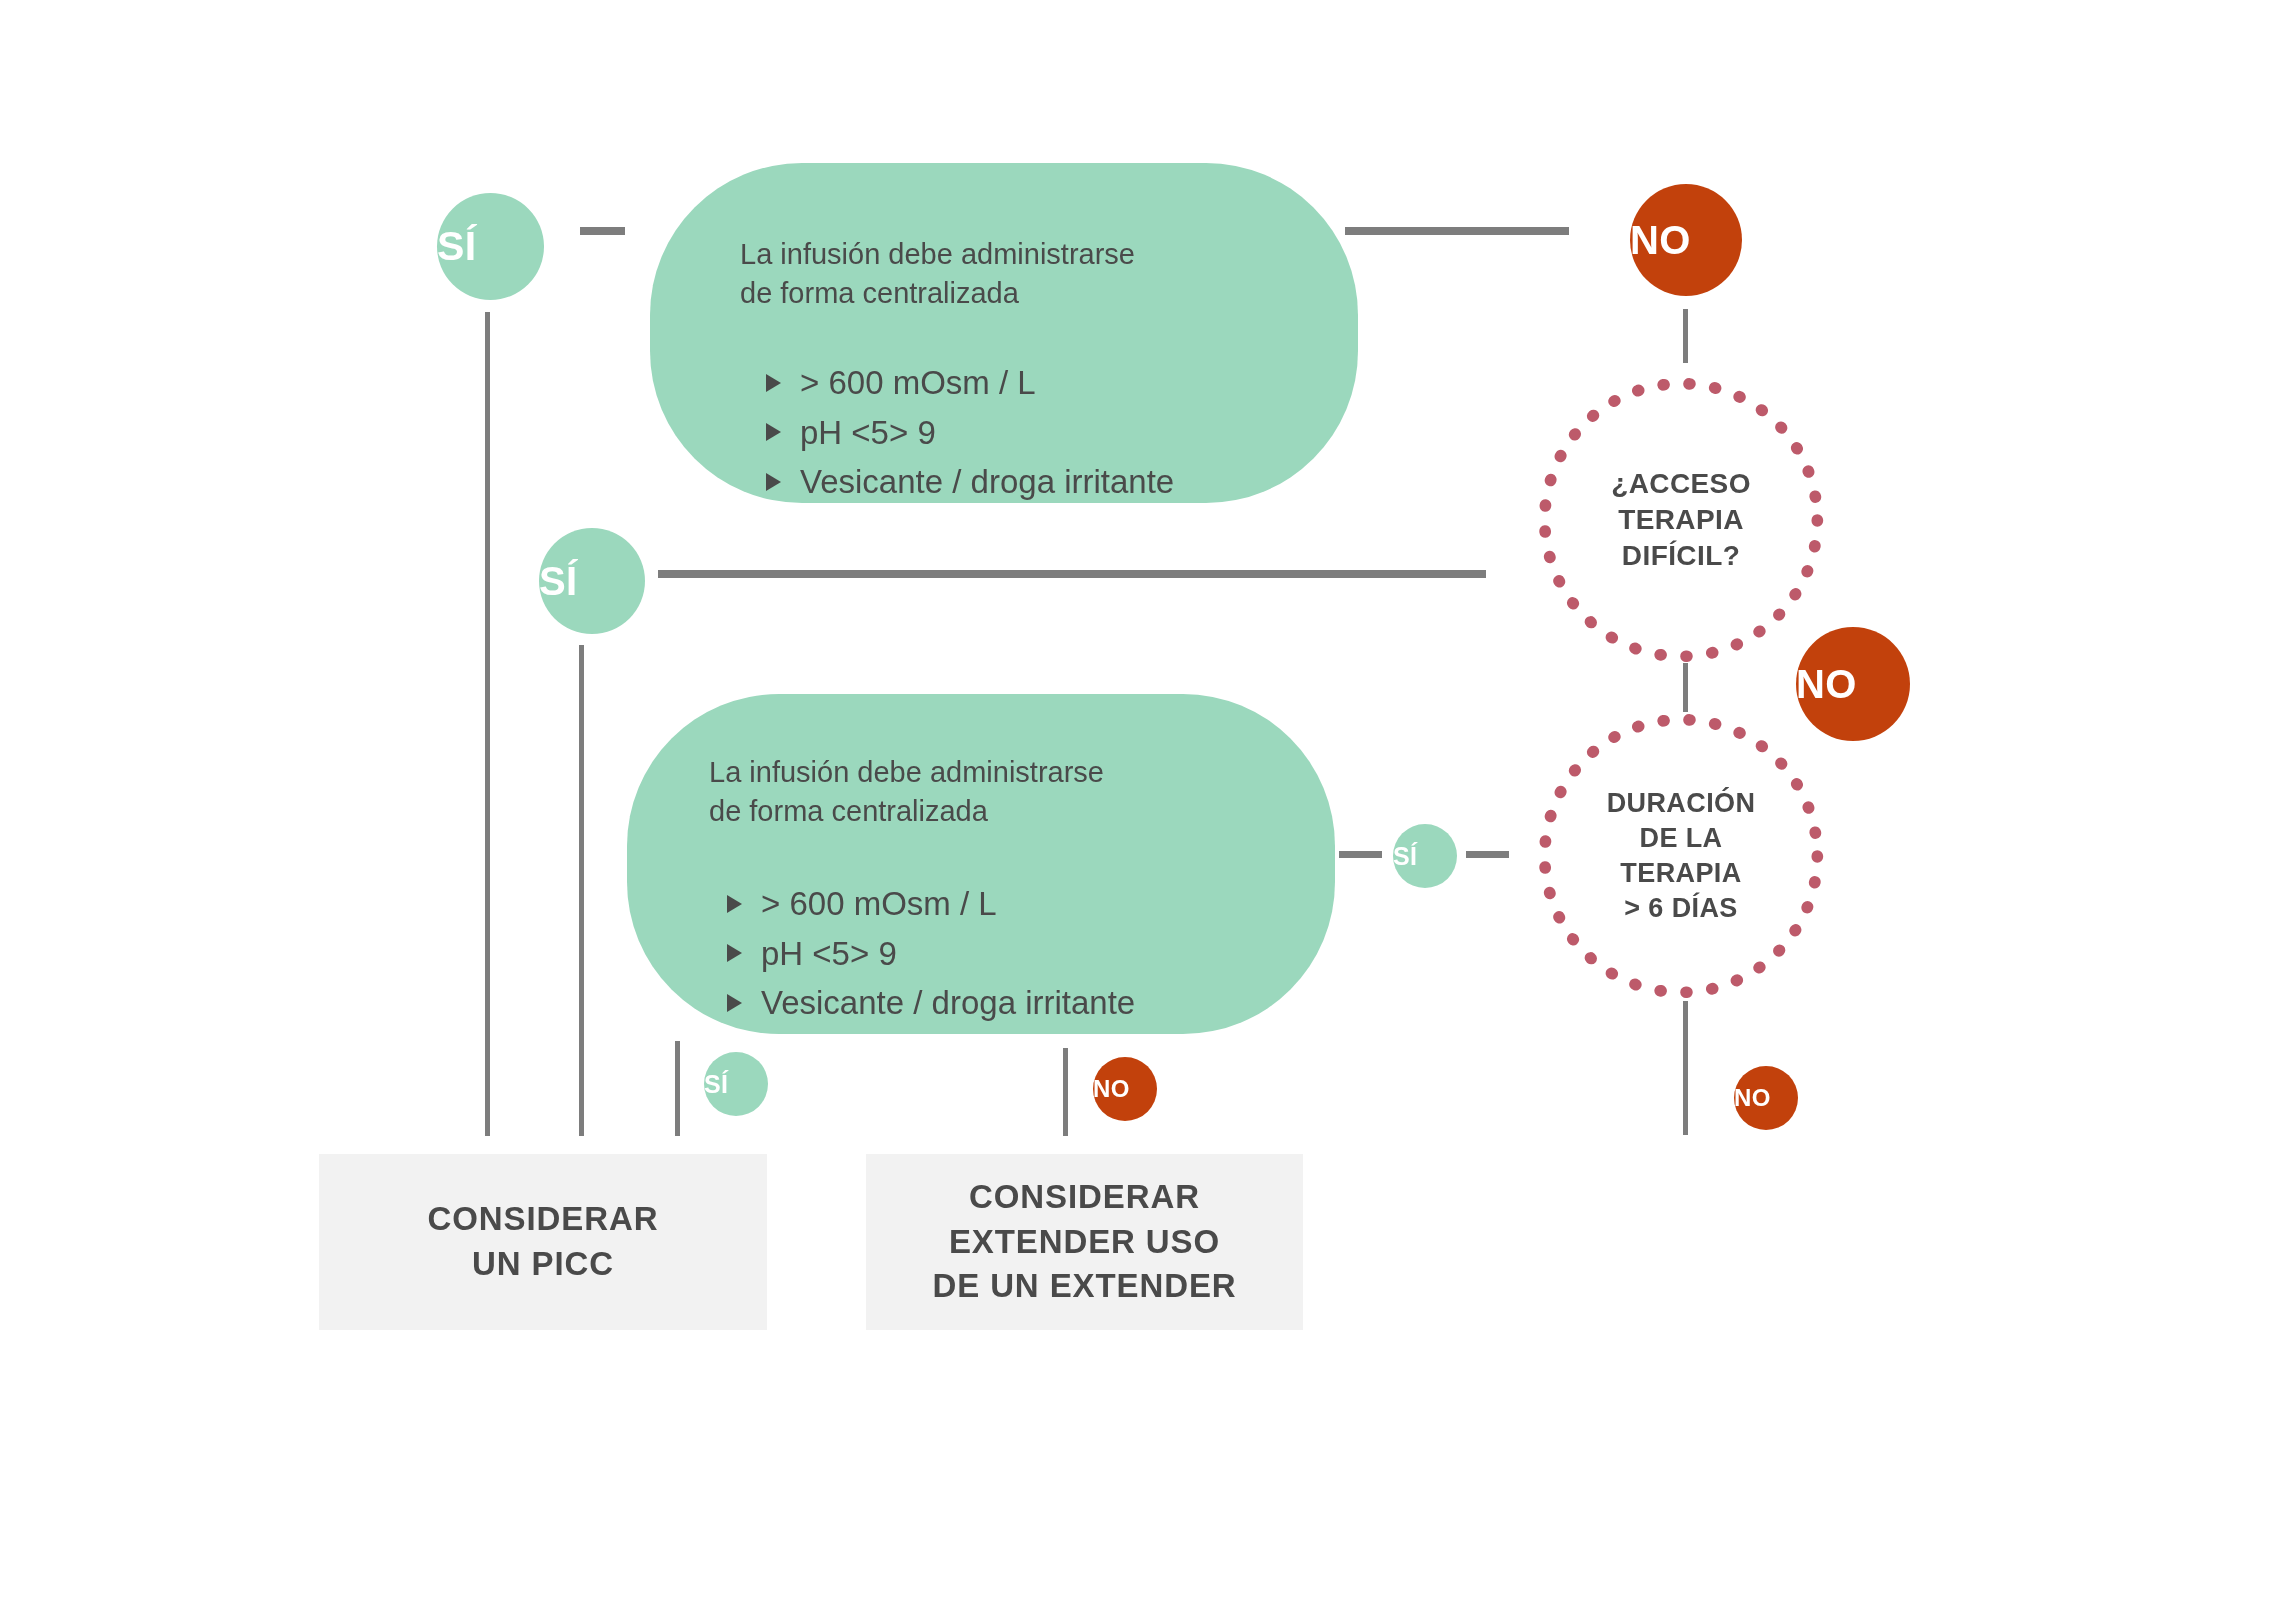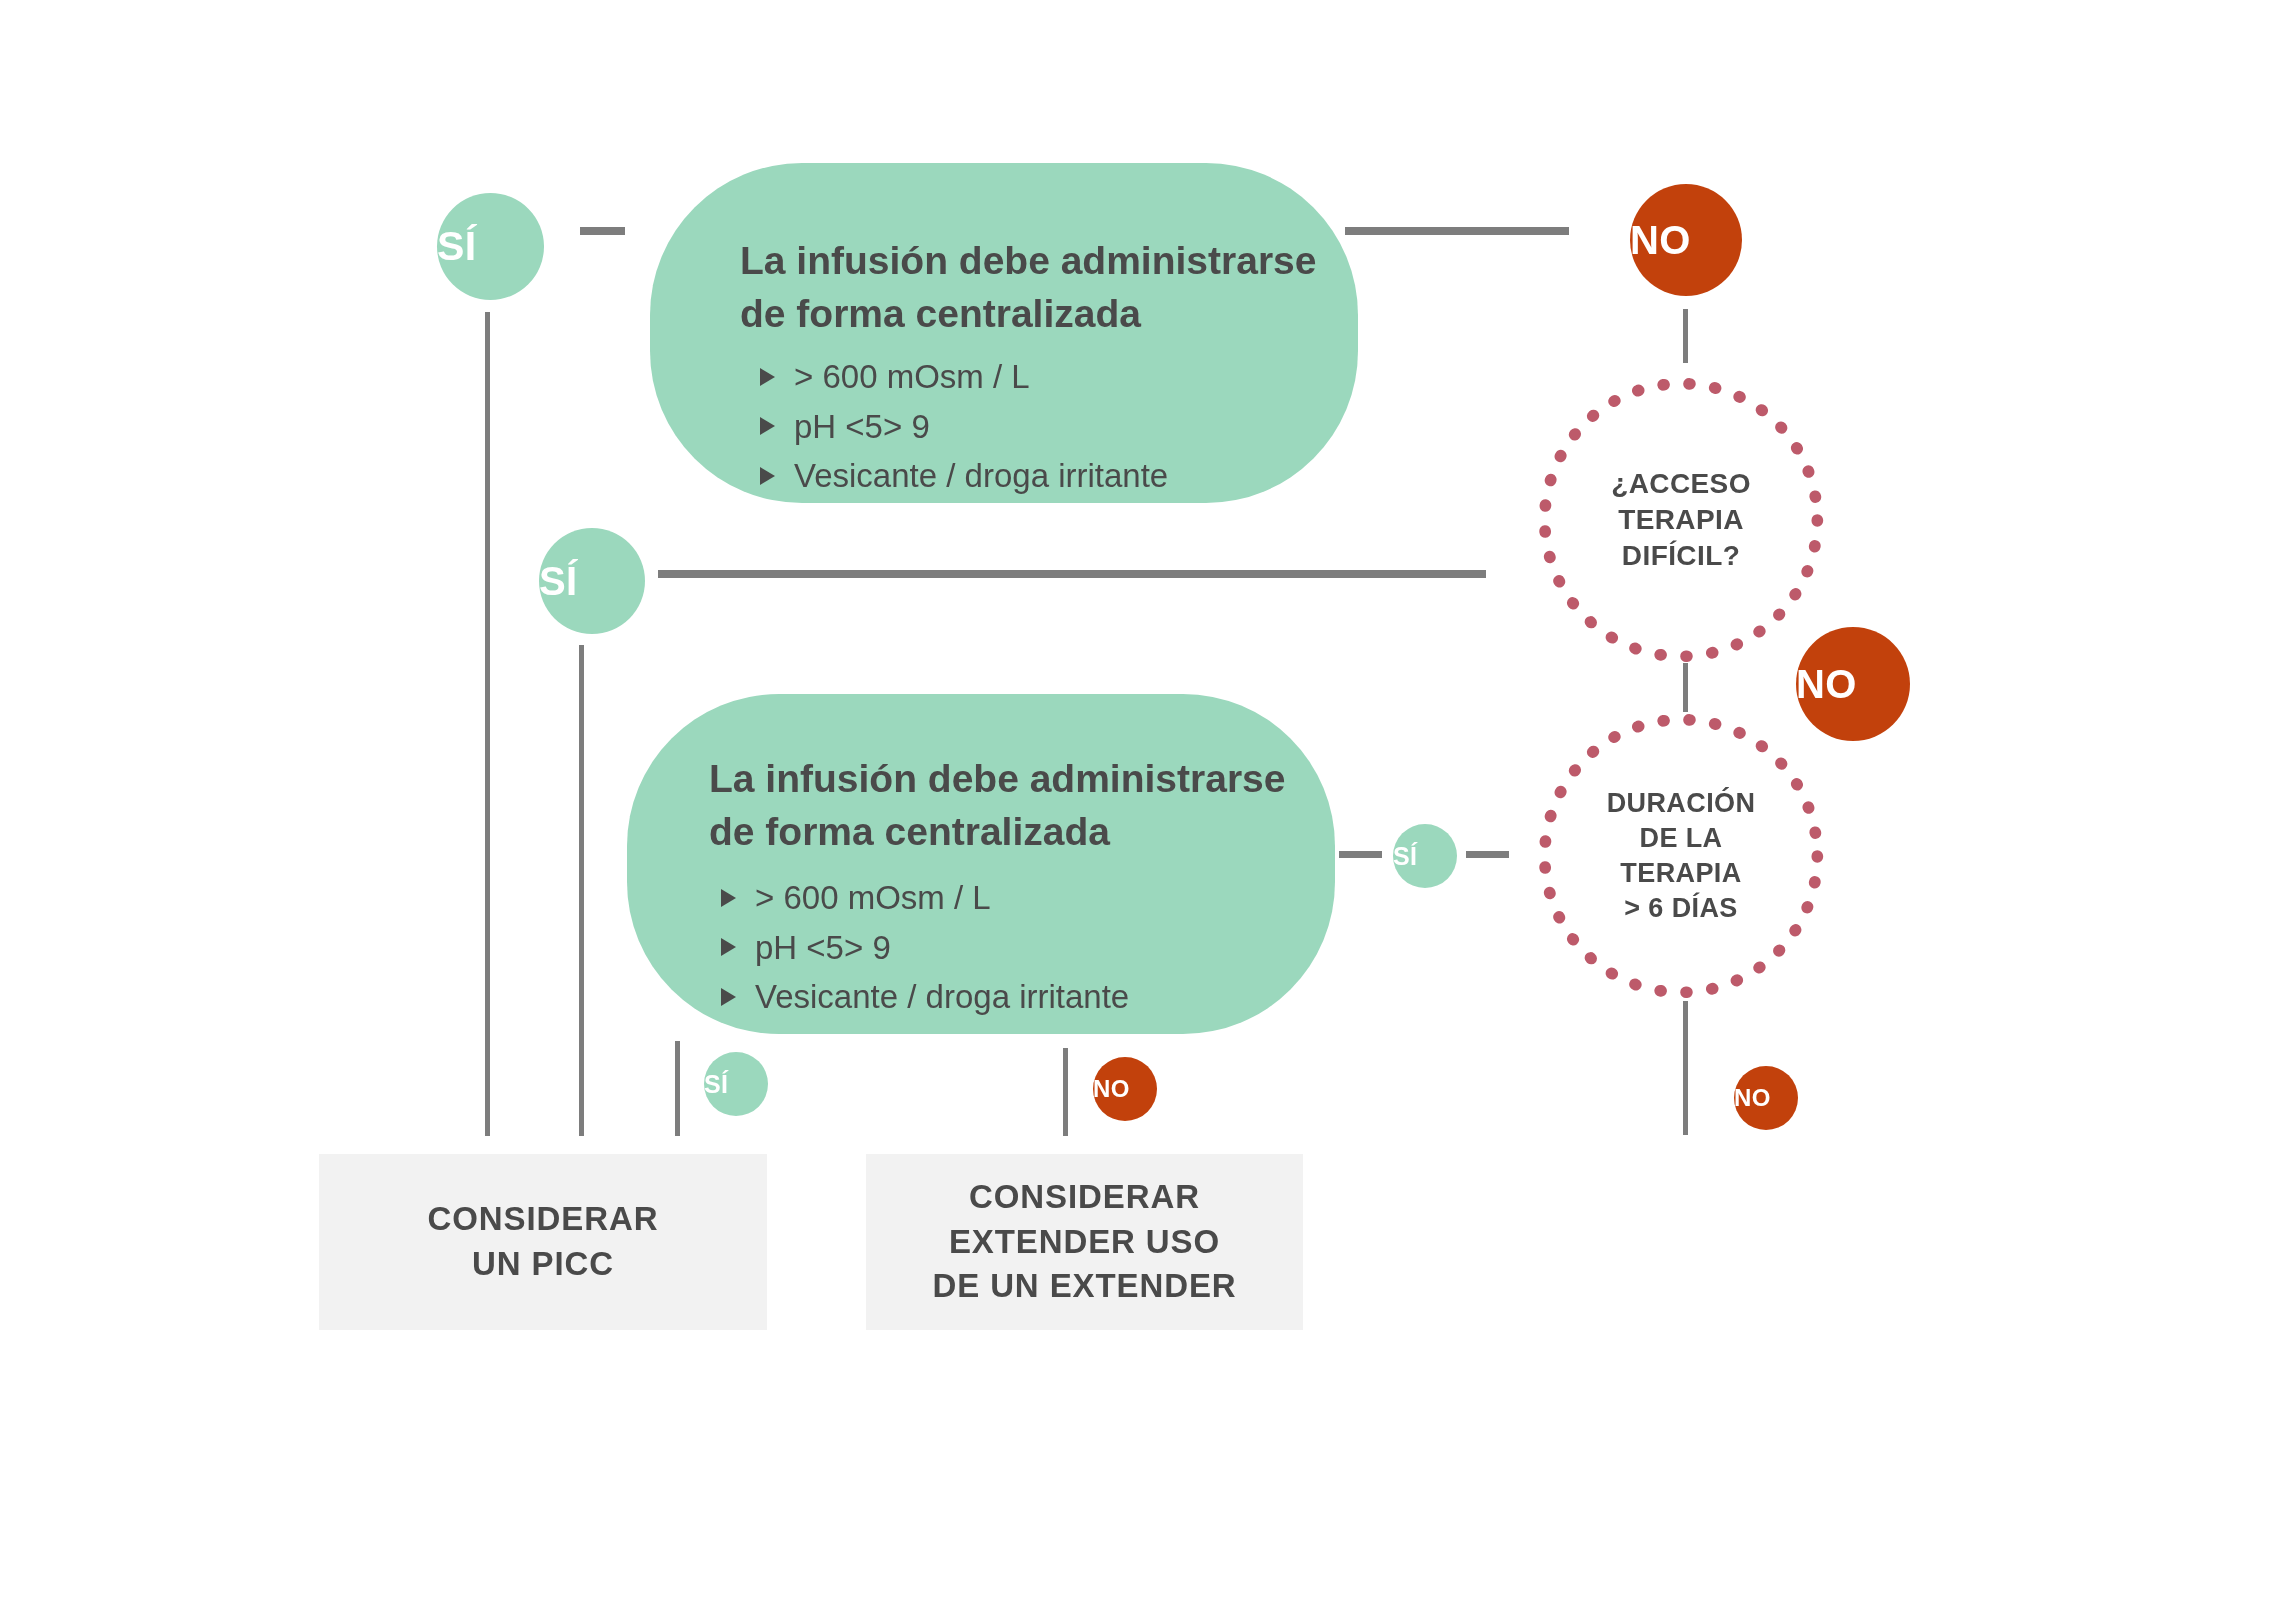--- a/index.html
+++ b/index.html
@@ -51,27 +51,27 @@
 
   
   .pill {
     position: absolute;
     background: #9BD8BD;
     border-radius: 152px;
     box-sizing: border-box;
   }
   .pill-head {
     color: #4a4a4a;
-    font-size: 39px;
+    font-size: 29px;
     line-height: 1.35;
-    font-weight: 700;
+    font-weight: 400;
   }
   .pill-list {
     list-style: none;
-    margin: 12px;
+    margin: 18px;
     padding: 0;
   }
   .pill-list li {
     position: relative;
     color: #4a4a4a;
     font-size: 33px;
     line-height: 1.5;
     padding-left: 39px;
     white-space: nowrap;
   }

